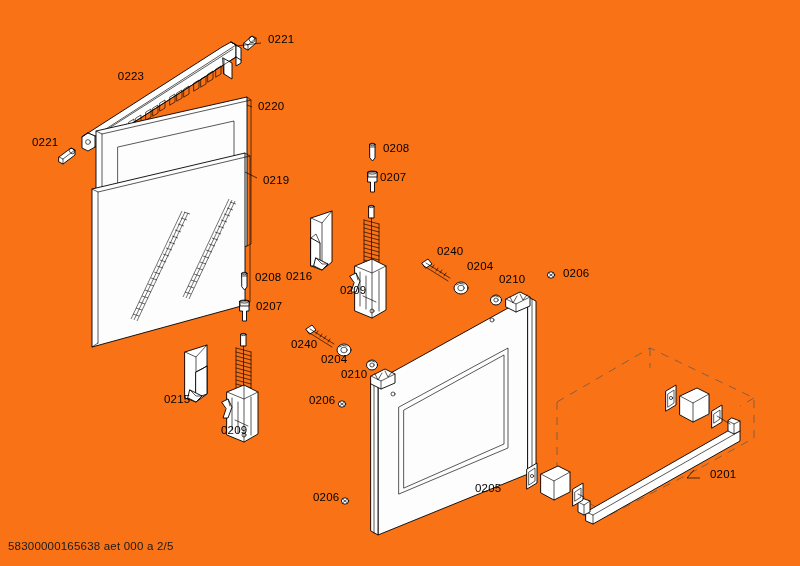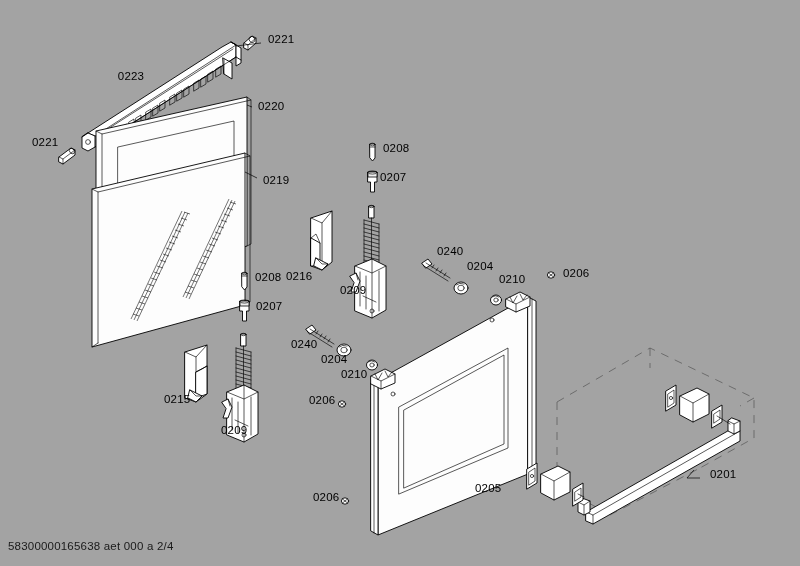--- a/index.html
+++ b/index.html
@@ -7,21 +7,21 @@
     padding: 0;
     background: #ffffff;
   }
   body {
     font-family: "Liberation Sans", sans-serif;
   }
   #page {
     position: relative;
     width: 800px;
     height: 566px;
-    background: #a3a3a3;
+    background: #f97316;
     overflow: hidden;
   }
   #diagram {
     position: absolute;
     left: 0;
     top: 0;
     width: 800px;
     height: 566px;
   }
   .lbl {
@@ -450,15 +450,15 @@
       <text class="lbl" x="341" y="378" text-anchor="start">0210</text>
       <text class="lbl" x="164" y="403" text-anchor="start">0215</text>
       <text class="lbl" x="221" y="434" text-anchor="start">0209</text>
       <text class="lbl" x="309" y="404" text-anchor="start">0206</text>
       <text class="lbl" x="313" y="501" text-anchor="start">0206</text>
       <text class="lbl" x="475" y="492" text-anchor="start">0205</text>
       <text class="lbl" x="710" y="478" text-anchor="start">0201</text>
     </g>
   </svg>
 
-  <div id="footer">58300000165638 aet 000 a 2/4</div>
+  <div id="footer">58300000165638 aet 000 a 2/5</div>
 
 </div>
 
 </body></html>

